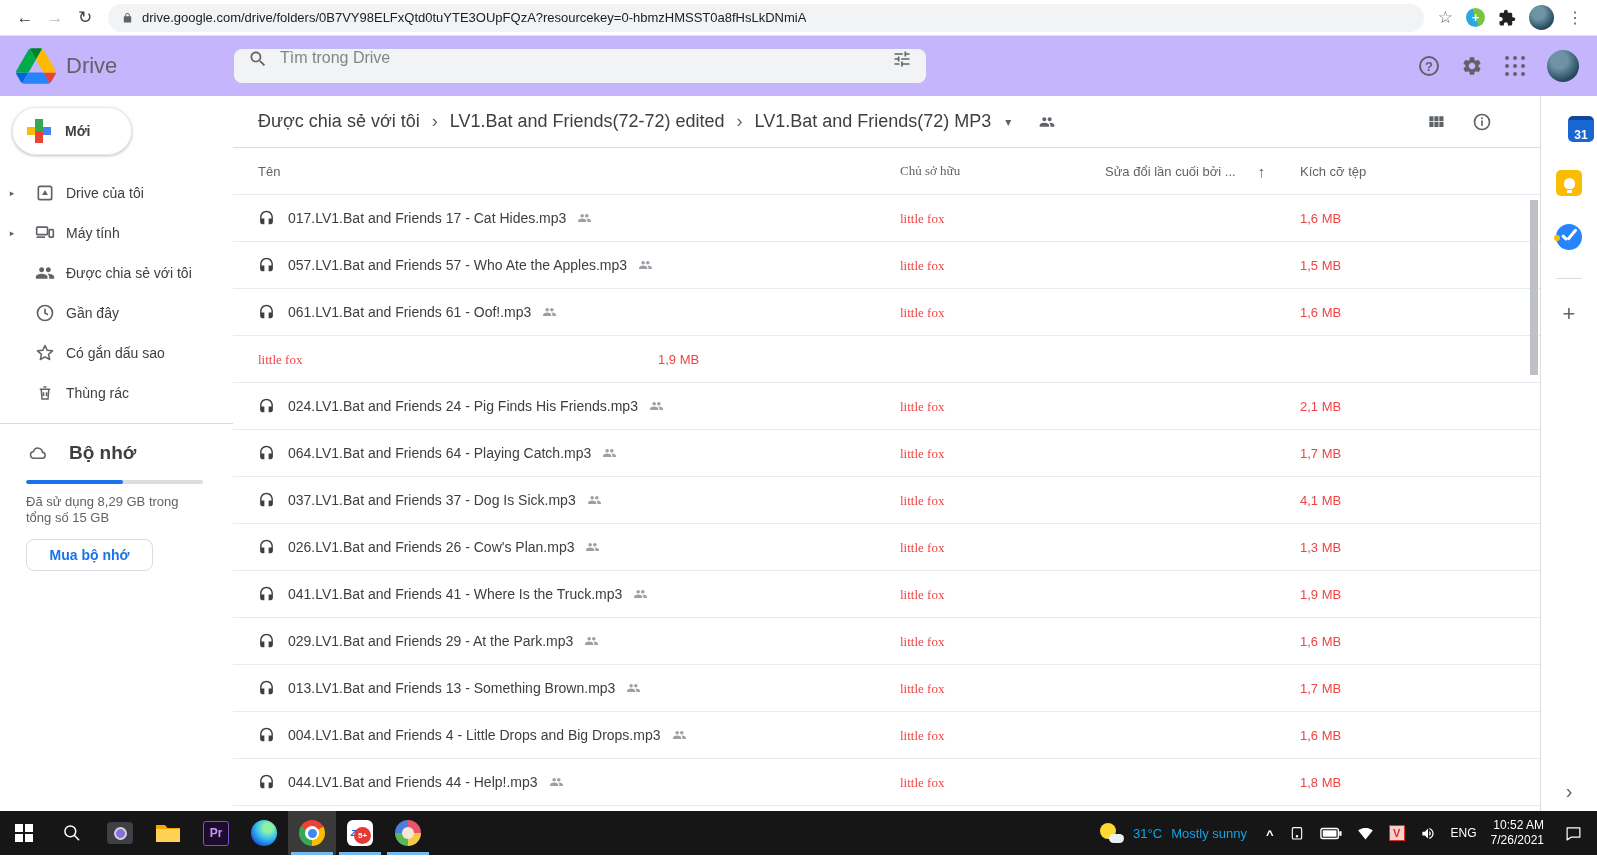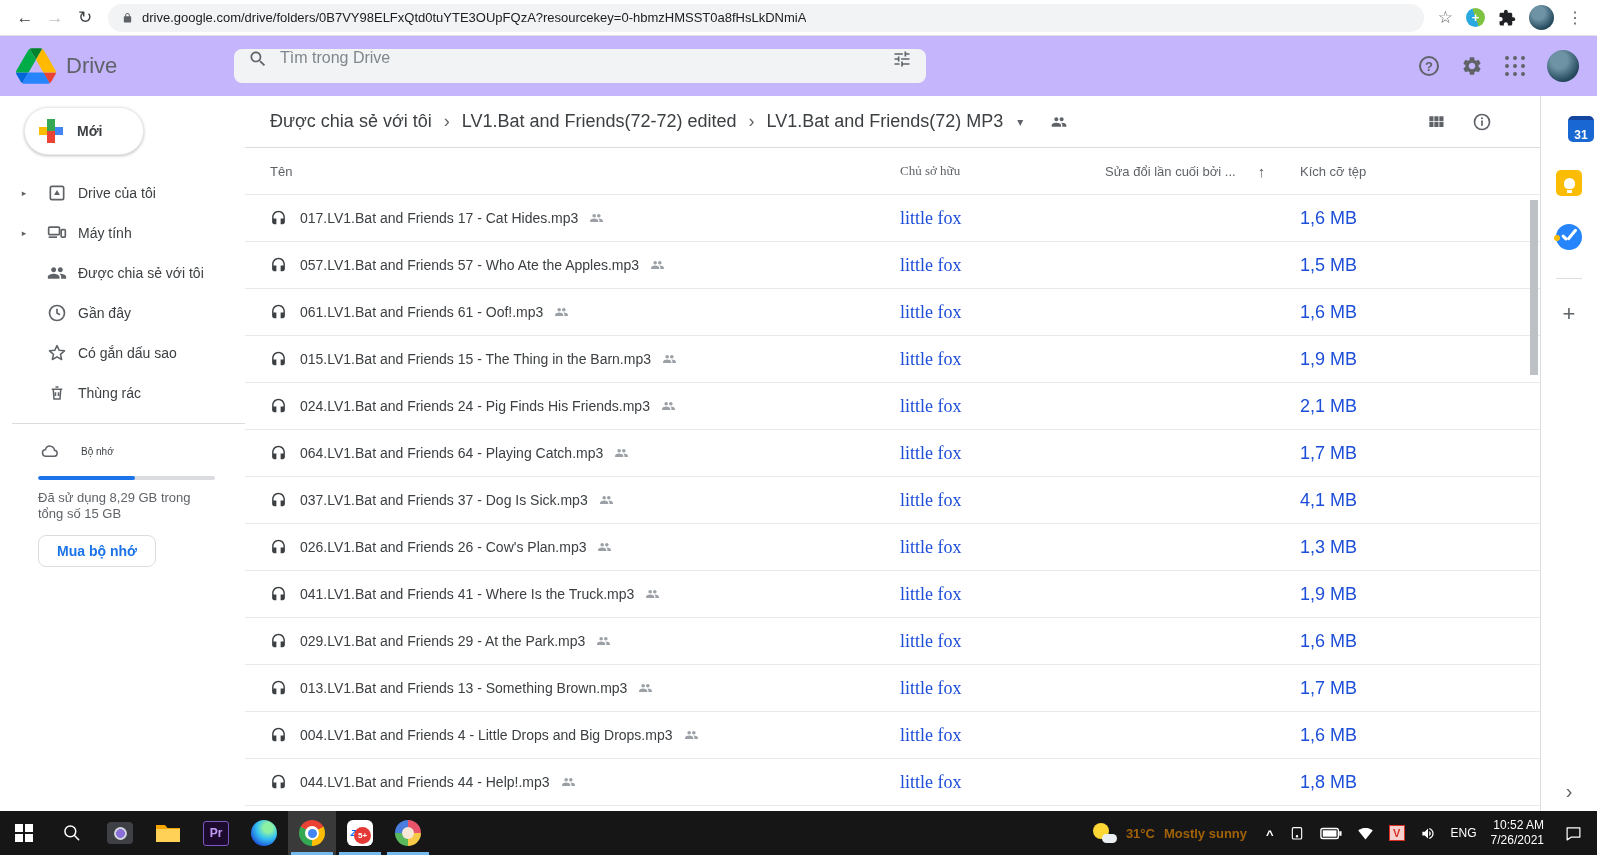--- a/index.html
+++ b/index.html
@@ -28,44 +28,44 @@
   .search-bar { width:692px; height:34px; background:#f1f3f4; border-radius:8px; display:flex; align-items:flex-start; padding:0 14px; gap:12px; }
   .search-bar input { border:none; outline:none; background:transparent; flex:1; font-size:16px; color:#202124; font-family:"Liberation Sans",sans-serif; }
   .search-bar input::placeholder { color:#80868b; }
   .header-right { margin-left:auto; display:flex; align-items:center; gap:22px; }
   .help-circle { width:20px; height:20px; border:2px solid #5f6368; border-radius:50%; display:flex; align-items:center; justify-content:center; font-size:13px; font-weight:bold; color:#5f6368; }
   .apps-grid { display:grid; grid-template-columns:repeat(3,4px); grid-gap:4px; }
   .apps-grid i { width:4px; height:4px; border-radius:50%; background:#5f6368; }
   .avatar-lg { width:32px; height:32px; border-radius:50%; background:radial-gradient(circle at 38% 32%, #6e93a5 0 28%, #274b5e 70%, #122733); }
 
   
-  .main { display:flex; height:727px;padding-left:12px; }
+  .main { display:flex; height:727px; }
   .sidebar { width:233px; flex:none; padding-top:11px; }
   .content { flex:1; position:relative; border-left:0; min-width:0; }
   .right-panel { width:57px; flex:none; border-left:1px solid #dadce0; position:relative; display:flex; flex-direction:column; align-items:center; padding-top:20px; }
 
   
   .new-button { margin:0 0 18px 12px; width:120px; height:48px; background:#fff; border:1px solid #e8eaed; border-radius:24px; box-shadow:0 1px 3px rgba(0,0,0,.25); display:flex; align-items:center; gap:14px; padding-left:14px; cursor:pointer; }
   .plus-multicolor { width:24px; height:24px; position:relative; }
   .plus-multicolor .h { position:absolute; top:8px; left:0; width:24px; height:8px; background:linear-gradient(90deg,#fbbc04 0 50%, #4285f4 50% 100%); }
   .plus-multicolor .v { position:absolute; left:8px; top:0; width:8px; height:24px; background:linear-gradient(180deg,#34a853 0 50%, #ea4335 50% 100%); }
   .new-label { font-size:14px; color:#3c4043; font-weight:bold; }
   .side-nav { }
   .nav-item { height:40px; display:flex; align-items:center; cursor:pointer; border-radius:0 20px 20px 0; }
   .nav-arrow { width:24px; text-align:center; font-size:9px; color:#5f6368; }
   .nav-icon { width:42px; display:flex; justify-content:center; }
   .nav-label { font-size:14px; color:#3c4043; font-weight:500; }
   .side-divider { border-top:1px solid #dadce0; margin-top:10px; }
   .storage { padding:18px 24px 0 26px; }
   .storage-head { display:flex; align-items:center; gap:19px; }
-  .storage-title { font-size:10px; color:#3c4043; font-weight:400; }
+  .storage-title { font-size:19px; color:#3c4043; font-weight:700; }
   .storage-bar { margin-top:16px; width:177px; height:4px; background:#dadce0; border-radius:2px; overflow:hidden; }
   .storage-bar-fill { height:4px; background:#1a73e8; border-radius:2px; }
   .storage-text { margin-top:10px; font-size:13px; color:#5f6368; line-height:1.2; width:172px; }
-  .buy-storage { margin-top:14px; width:118px; height:32px; background:#fff; border:1px solid #dadce0; border-radius:8px; color:#1a73e8; font-size:14px; font-weight:bold; font-family:"Liberation Sans",sans-serif; cursor:pointer; }
+  .buy-storage { margin-top:14px; width:127px; height:32px; background:#fff; border:1px solid #dadce0; border-radius:8px; color:#1a73e8; font-size:14px; font-weight:bold; font-family:"Liberation Sans",sans-serif; cursor:pointer; }
 
   
   .toolbar { height:52px; display:flex; align-items:center; padding:0 48px 0 25px; border-bottom:1px solid #dadce0; }
   .crumbs { display:flex; align-items:center; gap:12px; }
   .crumb { font-size:18px; color:#3c4043; cursor:pointer; white-space:nowrap; }
   .crumb-sep { font-size:18px; color:#5f6368; }
   .crumb-caret { font-size:12px; color:#5f6368; margin-left:2px; cursor:pointer; }
   .crumb-people { margin-left:14px; cursor:pointer; display:flex; }
   .toolbar-right { margin-left:auto; display:flex; align-items:center; gap:26px; }
   .tb-icon { cursor:pointer; display:flex; }
@@ -75,21 +75,21 @@
   .col-name { flex:1; min-width:0; display:flex; align-items:center; }
   .col-owner { width:205px; flex:none;font-family:Liberation Serif, serif; }
   .col-modified { width:195px; flex:none; display:flex; align-items:center; }
   .sort-arrow { margin-left:22px; font-size:15px; color:#5f6368; cursor:pointer; }
   .col-size { width:240px; flex:none; }
   .file-row { height:47px; display:flex; align-items:center; padding-left:25px; border-bottom:1px solid #e8eaed; cursor:pointer; }
   .file-row .col-name { gap:0; }
   .hp-icon { flex:none; display:flex; margin-right:13px; }
   .file-name { font-size:14px; color:#3c4043; white-space:nowrap; overflow:hidden; text-overflow:ellipsis; }
   .row-people { margin-left:10px; flex:none; display:flex; }
-  .owner-text, .size-text { font-size:18px; color:#1d4ed8;margin-top:7px; }
+  .owner-text, .size-text { font-size:13px; color:#ef4444;margin-top:7px; }
 
   .scroll-thumb { position:absolute; right:2px; top:104px; width:8px; height:175px; background:#bdc1c6; border-radius:0; }
 
   
   .rp-icon { width:26px; height:26px; margin-bottom:28px; cursor:pointer; position:relative; }
   .calendar-icon { background:#1967d2; border-radius:5px; display:flex; align-items:flex-end; justify-content:center; color:#fff; font-size:12px; font-weight:bold; border-top:4px solid #1446a0;margin-left:24px; }
   .keep-icon { background:#fbbc04; border-radius:5px; display:flex; align-items:center; justify-content:center; }
   .keep-bulb { width:11px; height:11px; background:#fff; border-radius:50% 50% 40% 40%; position:relative; }
   .keep-bulb:after { content:""; position:absolute; left:3px; bottom:-4px; width:5px; height:3px; background:#fff; }
   .tasks-icon { background:#2684fc; border-radius:50%; position:relative; }
@@ -117,21 +117,21 @@
   .zalo-icon { width:26px; height:26px; background:#fff; border-radius:6px; display:flex; align-items:center; justify-content:center; color:#0068ff; font-size:9px; font-weight:bold; font-style:italic; position:relative; }
   .zalo-badge { position:absolute; right:2px; bottom:2px; min-width:17px; height:17px; border-radius:50%; background:#e53935; color:#fff; font-size:8px; font-weight:bold; font-style:normal; display:flex; align-items:center; justify-content:center; }
   .paint-icon { width:26px; height:26px; border-radius:50%; background:conic-gradient(#e9546b 0 25%, #f7c948 25% 50%, #59b85c 50% 75%, #4a7ede 75% 100%); position:relative; }
   .paint-icon:before { content:""; position:absolute; left:7px; top:7px; width:12px; height:12px; border-radius:50%; background:#f6e7d7; }
 
   .tray { margin-left:auto; display:flex; align-items:center; gap:0; }
   .weather { display:flex; align-items:center; gap:9px; padding:0 12px; cursor:pointer; }
   .weather-glyph { width:24px; height:20px; position:relative; }
   .weather-glyph .sun { position:absolute; left:0; top:0; width:16px; height:16px; border-radius:50%; background:#fdd835; }
   .weather-glyph .cloud { position:absolute; right:0; bottom:0; width:15px; height:9px; border-radius:8px; background:#eceff1; }
-  .weather-text { color:#a16207; font-size:13px; white-space:nowrap;font-weight:bold; }
+  .weather-text { color:#0ea5e9; font-size:13px; white-space:nowrap; }
   .tray-item { padding:0 7px; display:flex; align-items:center; justify-content:center; color:#fff; cursor:pointer; height:44px; }
   .tray-caret { font-size:13px; font-weight:bold; transform:translateY(1px); }
   .v-icon { width:16px; height:16px; background:#f6d0cd; border:1px solid #d93025; color:#d93025; font-size:11px; font-weight:bold; display:flex; align-items:center; justify-content:center; }
   .lang { font-size:12px; }
   .clock { flex-direction:column; line-height:1.25; font-size:12px; align-items:flex-end; padding-right:10px; }
   .notif { padding:0 14px 0 10px; }
 </style>
 </head>
 <body>
 
@@ -394,33 +394,20 @@
                 <path d="M16 11c1.66 0 2.99-1.34 2.99-3S17.66 5 16 5c-1.66 0-3 1.34-3 3s1.34 3 3 3zm-8 0c1.66 0 2.99-1.34 2.99-3S9.66 5 8 5C6.34 5 5 6.34 5 8s1.34 3 3 3zm0 2c-2.33 0-7 1.17-7 3.5V19h14v-2.5c0-2.33-4.67-3.5-7-3.5zm8 0c-.29 0-.62.02-.97.05 1.16.84 1.97 1.97 1.97 3.45V19h6v-2.5c0-2.33-4.67-3.5-7-3.5z"></path>
               </svg>
             </span>
           </div>
           <div class="col-owner"><span class="owner-text">little fox</span></div>
           <div class="col-modified"></div>
           <div class="col-size"><span class="size-text">1,6 MB</span></div>
         </div>
 
         <div class="file-row">
-          <div class="col-name">
-            <span class="hp-icon">
-              <svg width="17" height="17" viewBox="0 0 24 24" fill="#3c4043">
-                <path d="M12 1c-4.97 0-9 4.03-9 9v7c0 1.66 1.34 3 3 3h3v-8H5v-2c0-3.87 3.13-7 7-7s7 3.13 7 7v2h-4v8h3c1.66 0 3-1.34 3-3v-7c0-4.97-4.03-9-9-9z"></path>
-              </svg>
-            </span>
-            <span class="file-name">015.LV1.Bat and Friends 15 - The Thing in the Barn.mp3</span>
-            <span class="row-people">
-              <svg width="17" height="14" viewBox="0 0 24 24" fill="#9aa0a6">
-                <path d="M16 11c1.66 0 2.99-1.34 2.99-3S17.66 5 16 5c-1.66 0-3 1.34-3 3s1.34 3 3 3zm-8 0c1.66 0 2.99-1.34 2.99-3S9.66 5 8 5C6.34 5 5 6.34 5 8s1.34 3 3 3zm0 2c-2.33 0-7 1.17-7 3.5V19h14v-2.5c0-2.33-4.67-3.5-7-3.5zm8 0c-.29 0-.62.02-.97.05 1.16.84 1.97 1.97 1.97 3.45V19h6v-2.5c0-2.33-4.67-3.5-7-3.5z"></path>
-              </svg>
-            </span>
-          </div>
           <div class="col-owner"><span class="owner-text">little fox</span></div>
           <div class="col-modified"></div>
           <div class="col-size"><span class="size-text">1,9 MB</span></div>
         </div>
 
         <div class="file-row">
           <div class="col-name">
             <span class="hp-icon">
               <svg width="17" height="17" viewBox="0 0 24 24" fill="#3c4043">
                 <path d="M12 1c-4.97 0-9 4.03-9 9v7c0 1.66 1.34 3 3 3h3v-8H5v-2c0-3.87 3.13-7 7-7s7 3.13 7 7v2h-4v8h3c1.66 0 3-1.34 3-3v-7c0-4.97-4.03-9-9-9z"></path>

